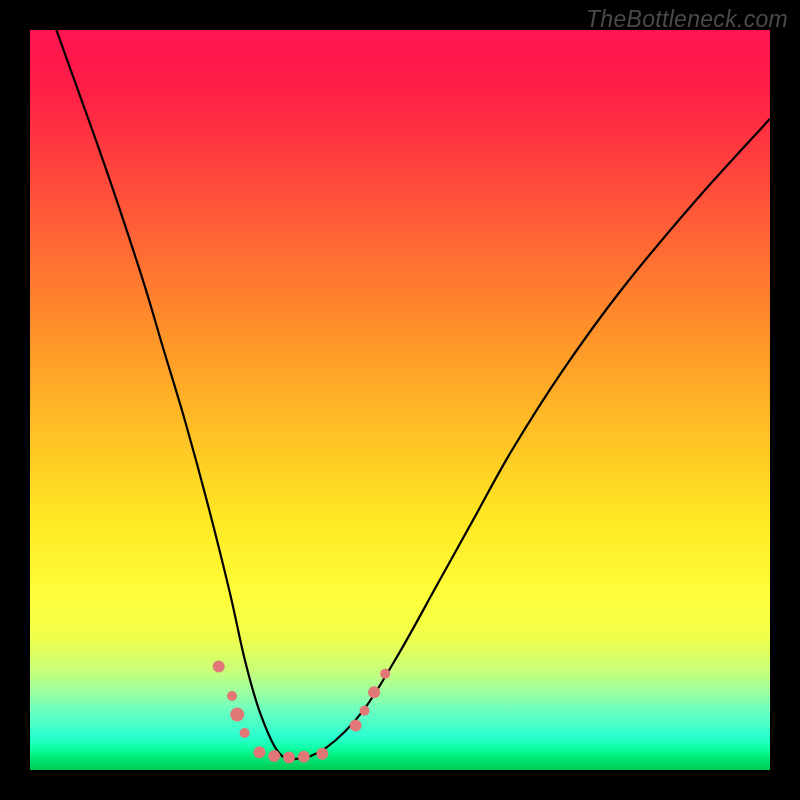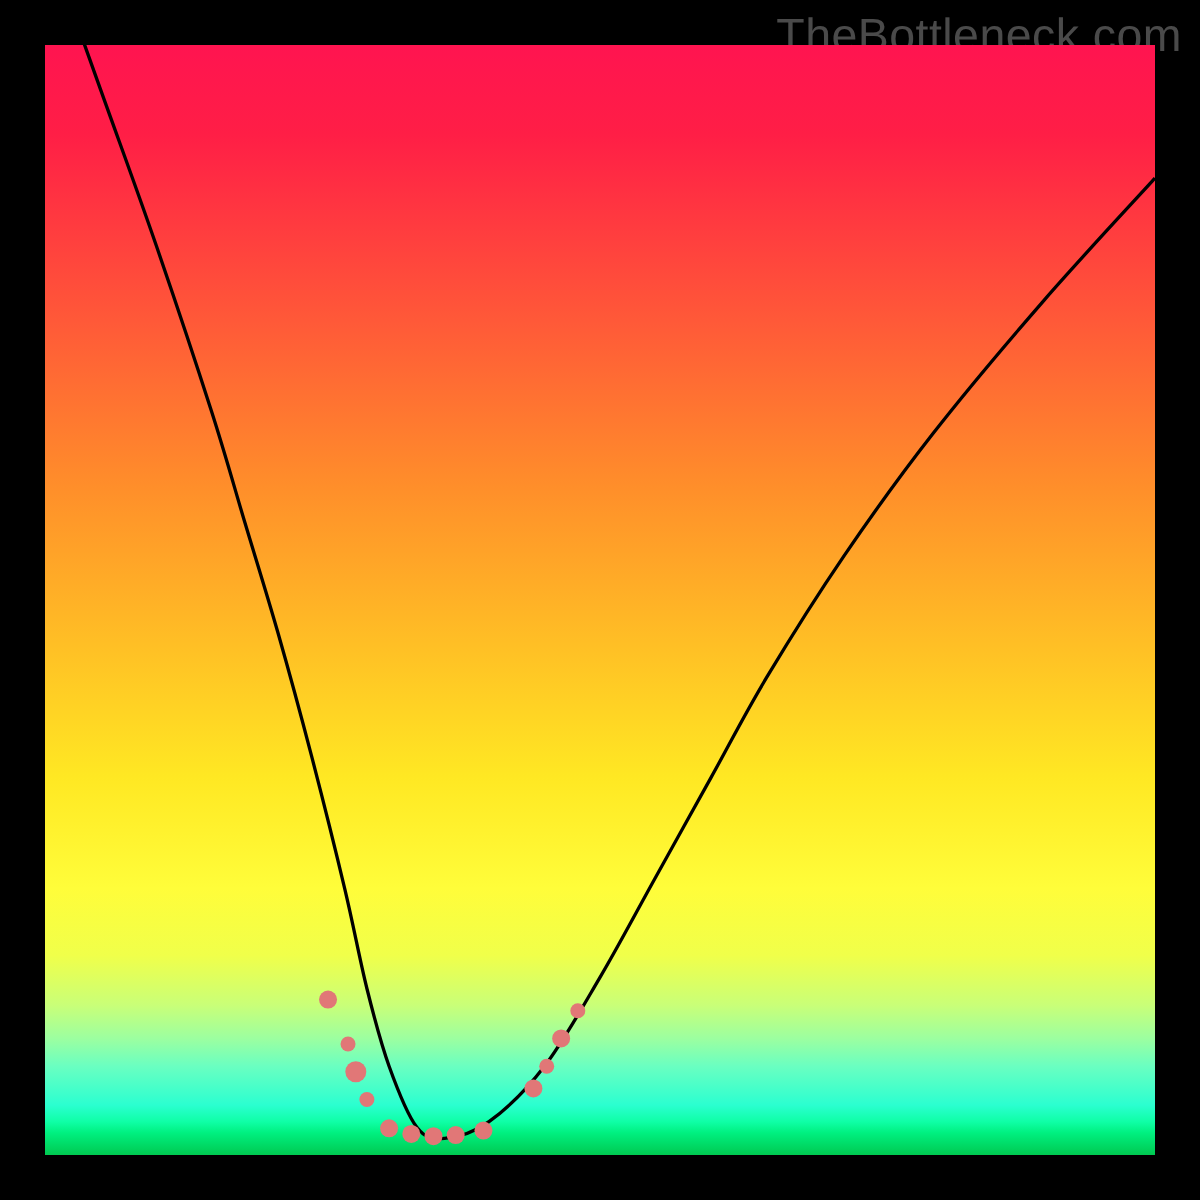--- a/index.html
+++ b/index.html
@@ -39,24 +39,25 @@
       #00f080 98%,
       #00dc68 99%,
       #00c951 100%
     );
   }
   .watermark {
     position: absolute;
     top: 6px;
     right: 12px;
     color: #4a4a4a;
-    font-size: 31px;
+    font-size: 23px;
     letter-spacing: 0.3px;
     font-weight: 400;
     user-select: none;
+    font-style: italic;
   }
   svg.curve {
     position: absolute;
     left: 0;
     top: 0;
     width: 740px;
     height: 740px;
     overflow: visible;
   }
   .marker {

